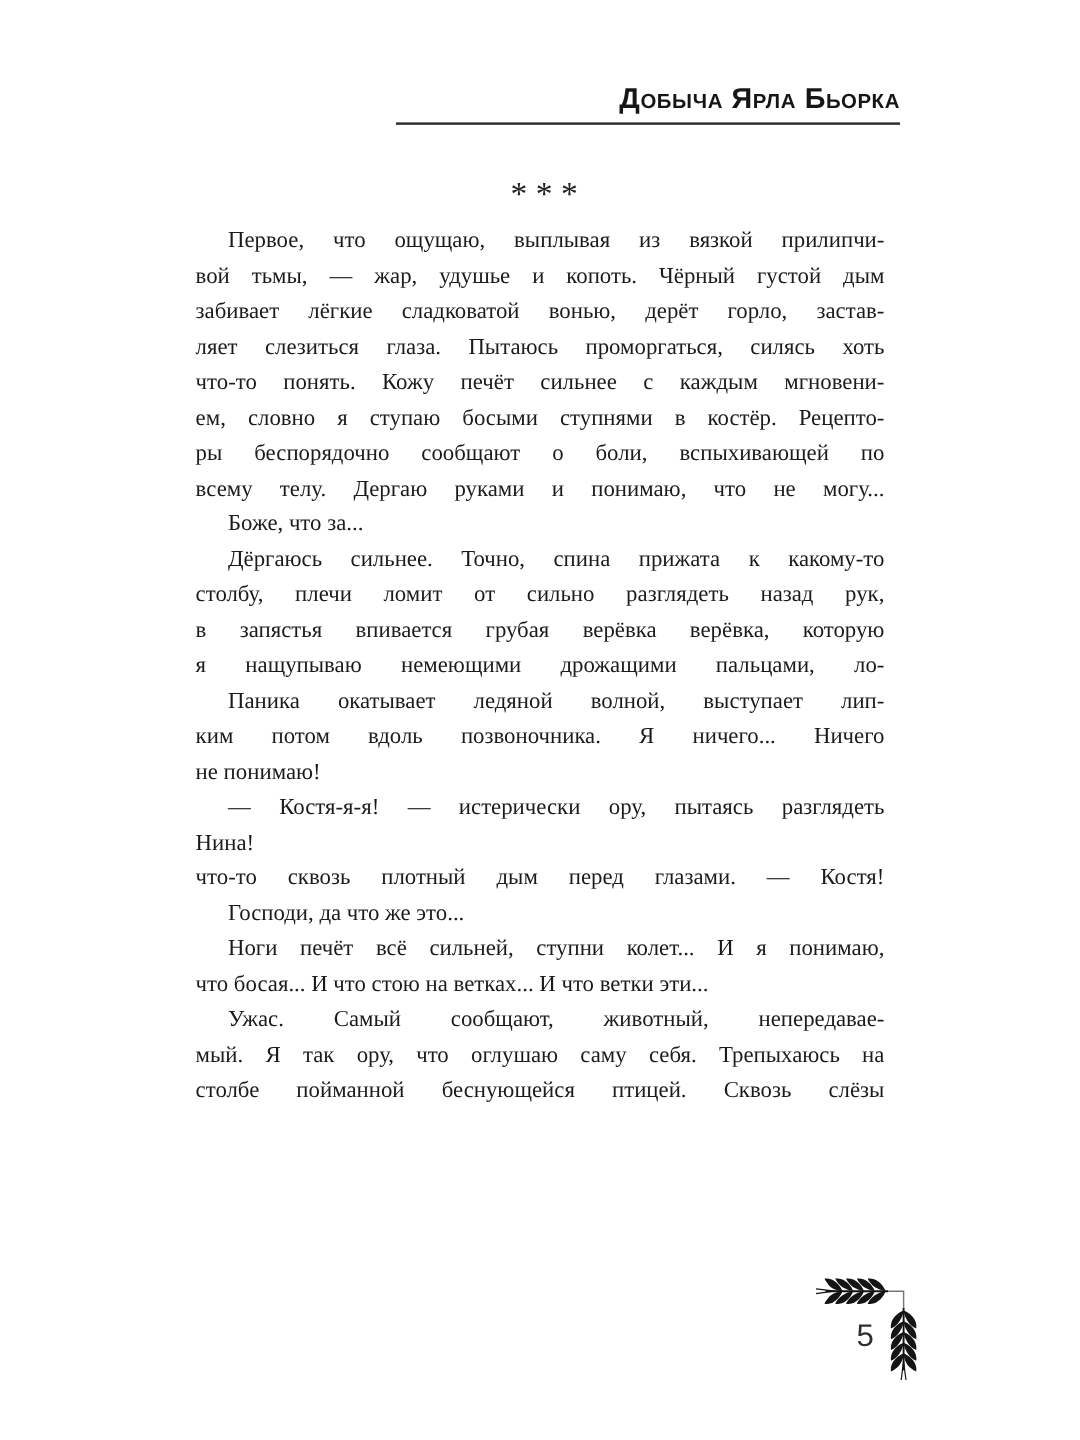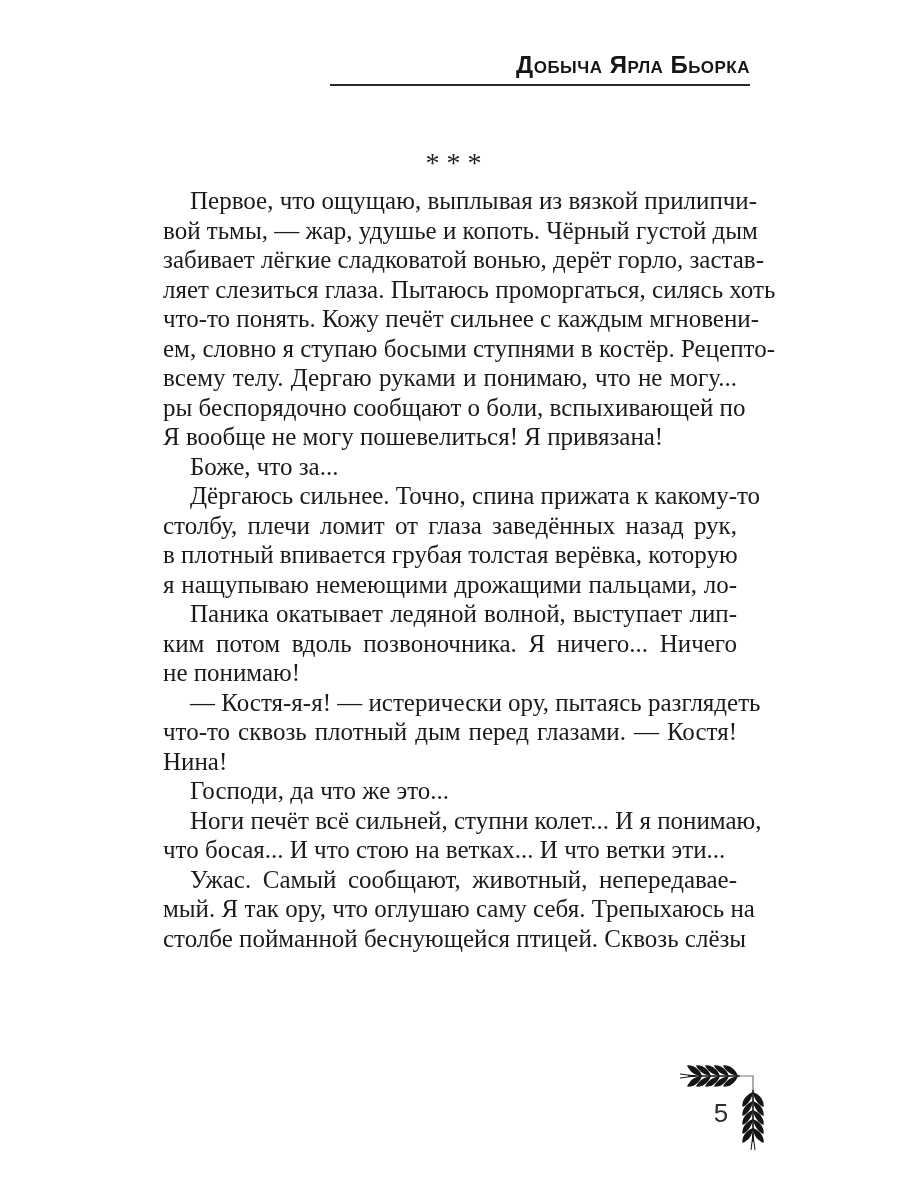--- a/index.html
+++ b/index.html
@@ -9,21 +9,21 @@
     height: 1200px;
     background: #ffffff;
     overflow: hidden;
     font-family: "Liberation Serif", "DejaVu Serif", serif;
     color: #1b1b1b;
   }
   
   .running-head {
     position: absolute;
     left: 330px;
-    top: 52px;
+    top: 70px;
     width: 420px;
     text-align: right;
     padding-bottom: 6px;
     border-bottom: 2px solid #2b2b2b;
   }
   .rh-title {
     font-family: "Liberation Sans", "DejaVu Sans", sans-serif;
     font-variant: small-caps;
     font-weight: 600;
     font-size: 24px;
@@ -43,21 +43,21 @@
     letter-spacing: 7px;
     padding-left: 7px; 
     color: #222222;
   }
   
   .text-body {
     position: absolute;
     left: 163px;
     top: 186px;
     width: 574px;
-    font-size: 25px;
+    font-size: 19px;
   }
   .pline {
     line-height: 29.5px;
     height: 29.5px;
     white-space: nowrap;
     text-align: justify;
     text-align-last: justify;
     -moz-text-align-last: justify;
   }
   .pline.first { text-indent: 27px; }
@@ -95,42 +95,41 @@
   <div class="divider">***</div>
 
   <div class="text-body">
       <div class="para">
         <div class="pline first">Первое, что ощущаю, выплывая из вязкой прилипчи-</div>
         <div class="pline">вой тьмы, — жар, удушье и копоть. Чёрный густой дым</div>
         <div class="pline">забивает лёгкие сладковатой вонью, дерёт горло, застав-</div>
         <div class="pline">ляет слезиться глаза. Пытаюсь проморгаться, силясь хоть</div>
         <div class="pline">что-то понять. Кожу печёт сильнее с каждым мгновени-</div>
         <div class="pline">ем, словно я ступаю босыми ступнями в костёр. Рецепто-</div>
+        <div class="pline">ры беспорядочно сообщают о боли, вспыхивающей по</div>
         <div class="pline">всему телу. Дергаю руками и понимаю, что не могу...</div>
-        <div class="pline">ры беспорядочно сообщают о боли, вспыхивающей по</div>
-        <div class="pline last">Я вообще не могу пошевелиться! Я привязана!</div>
       </div>
       <div class="para">
         <div class="pline first last">Боже, что за...</div>
       </div>
       <div class="para">
         <div class="pline first">Дёргаюсь сильнее. Точно, спина прижата к какому-то</div>
-        <div class="pline">столбу, плечи ломит от глаза заведённых назад рук,</div>
-        <div class="pline">в плотный впивается грубая толстая верёвка, которую</div>
+        <div class="pline">столбу, плечи ломит от сильно разглядеть назад рук,</div>
+        <div class="pline">в запястья впивается грубая верёвка верёвка, которую</div>
         <div class="pline">я нащупываю немеющими дрожащими пальцами, ло-</div>
       </div>
       <div class="para">
         <div class="pline first">Паника окатывает ледяной волной, выступает лип-</div>
         <div class="pline">ким потом вдоль позвоночника. Я ничего... Ничего</div>
         <div class="pline last">не понимаю!</div>
       </div>
       <div class="para">
         <div class="pline first">— Костя-я-я! — истерически ору, пытаясь разглядеть</div>
+        <div class="pline last">Нина!</div>
         <div class="pline">что-то сквозь плотный дым перед глазами. — Костя!</div>
-        <div class="pline last">Нина!</div>
       </div>
       <div class="para">
         <div class="pline first last">Господи, да что же это...</div>
       </div>
       <div class="para">
         <div class="pline first">Ноги печёт всё сильней, ступни колет... И я понимаю,</div>
         <div class="pline last">что босая... И что стою на ветках... И что ветки эти...</div>
       </div>
       <div class="para">
         <div class="pline first">Ужас. Самый сообщают, животный, непередавае-</div>

